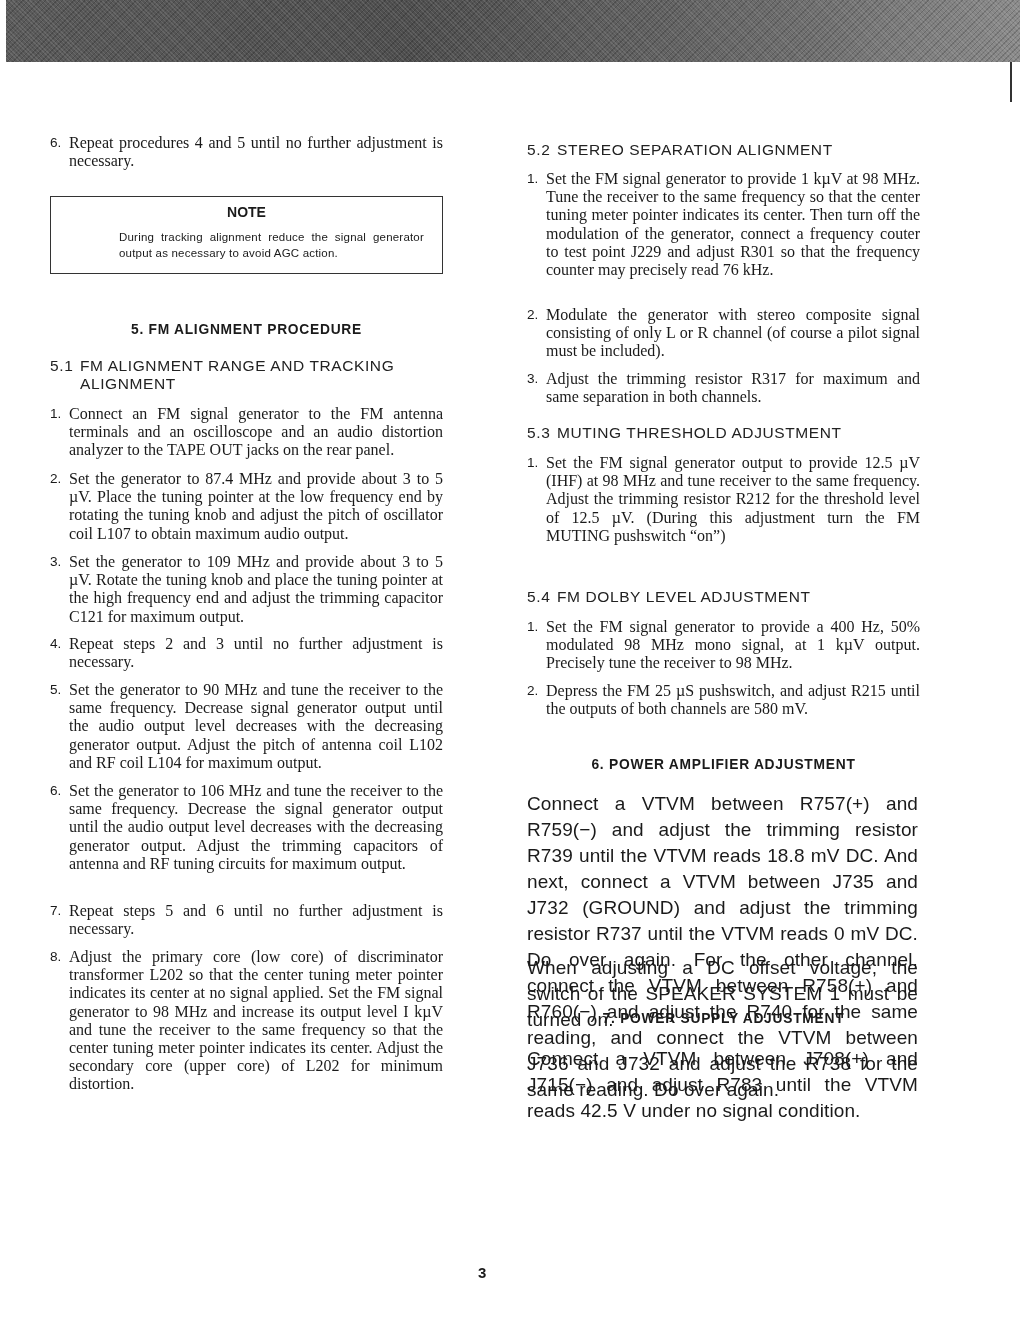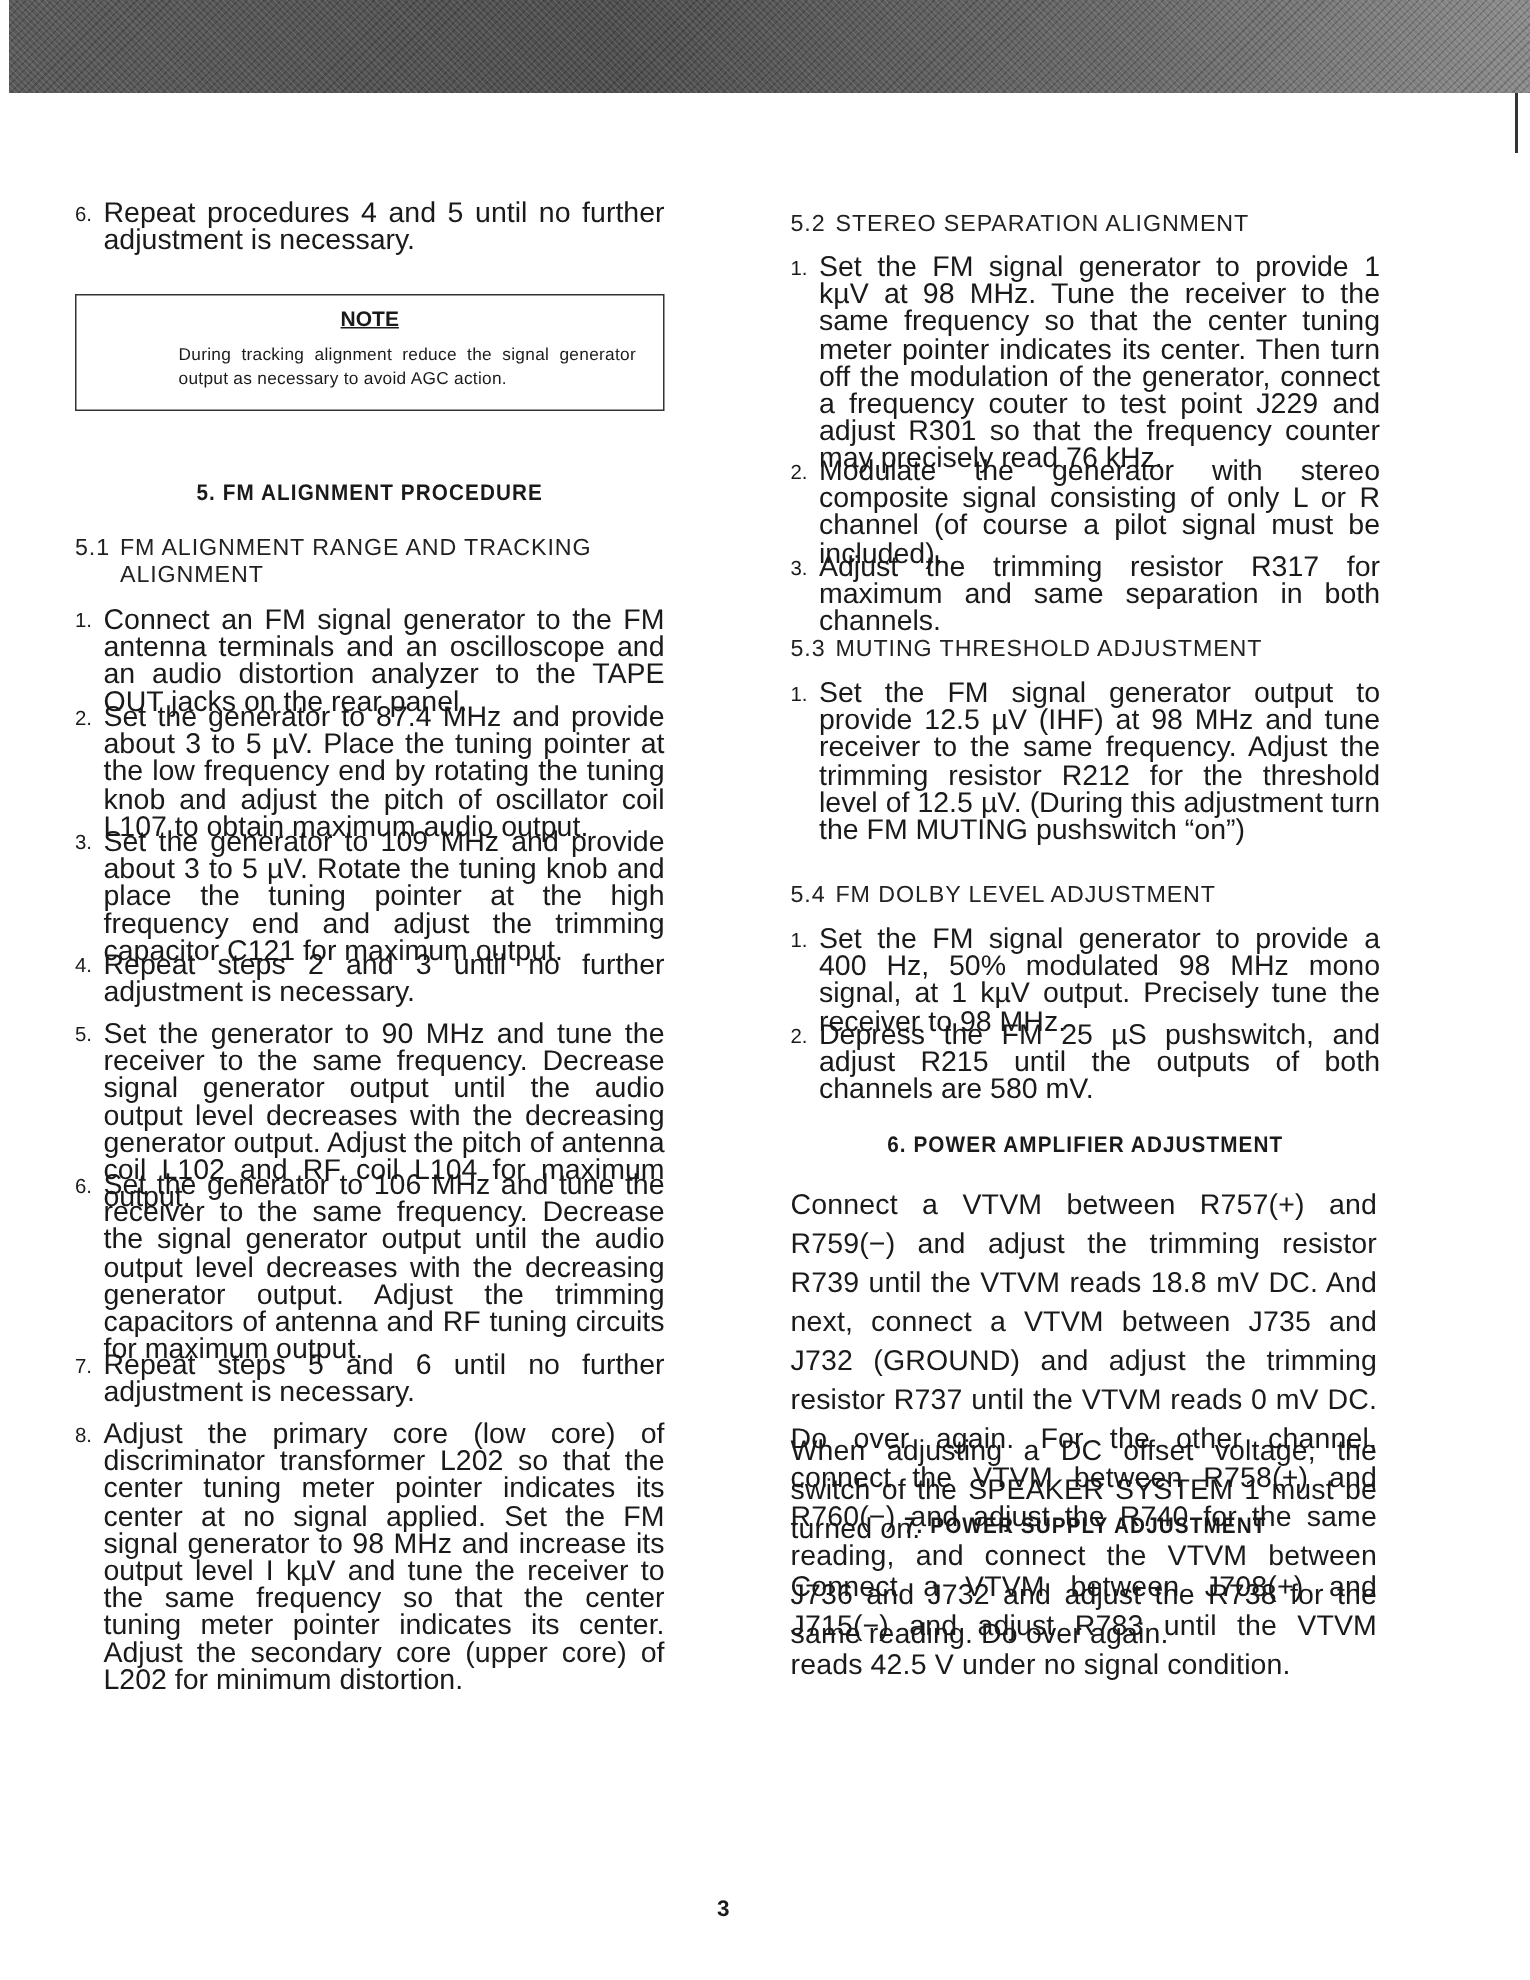--- a/index.html
+++ b/index.html
@@ -15,29 +15,29 @@
     }
     .right-edge {
       position: absolute; right: 8px; top: 62px; width: 2px; height: 40px; background: #333;
     }
 
     .text {
       font-size: 19px; line-height: 26px; text-align: justify; letter-spacing: 0.1px;
     }
     .item { position: absolute; display: flex; }
     .item .num { width: 19px; flex: 0 0 19px; font-size: 13.6px; line-height: 18.2px; }
-    .item .body { flex: 1; font-size: 19px; line-height: 18.2px; text-align: justify; }
+    .item .body { flex: 1; font-size: 16px; line-height: 18.2px; text-align: justify; font-family: Liberation Serif, serif; }
 
     .note-box {
       position: absolute; left: 50px; top: 196px; width: 393px; height: 78px;
       border: 1.5px solid #333;
     }
     .note-title {
       position: absolute; left: 0; right: 0; top: 7px; text-align: center;
-      font-weight: bold; font-size: 14px; text-decoration: underline;
+      font-weight: bold; font-size: 14px;
     }
     .note-body {
       position: absolute; left: 20px; right: 18px; top: 33px;
       font-size: 11.5px; line-height: 15.5px; text-align: justify; letter-spacing: 0.2px; margin-left: 48px;
     }
 
     .h-major {
       position: absolute; font-family: "Liberation Sans", sans-serif; font-weight: bold;
       font-size: 15px; letter-spacing: 0.8px; transform: scaleX(0.92); transform-origin: center;
       text-align: center;

